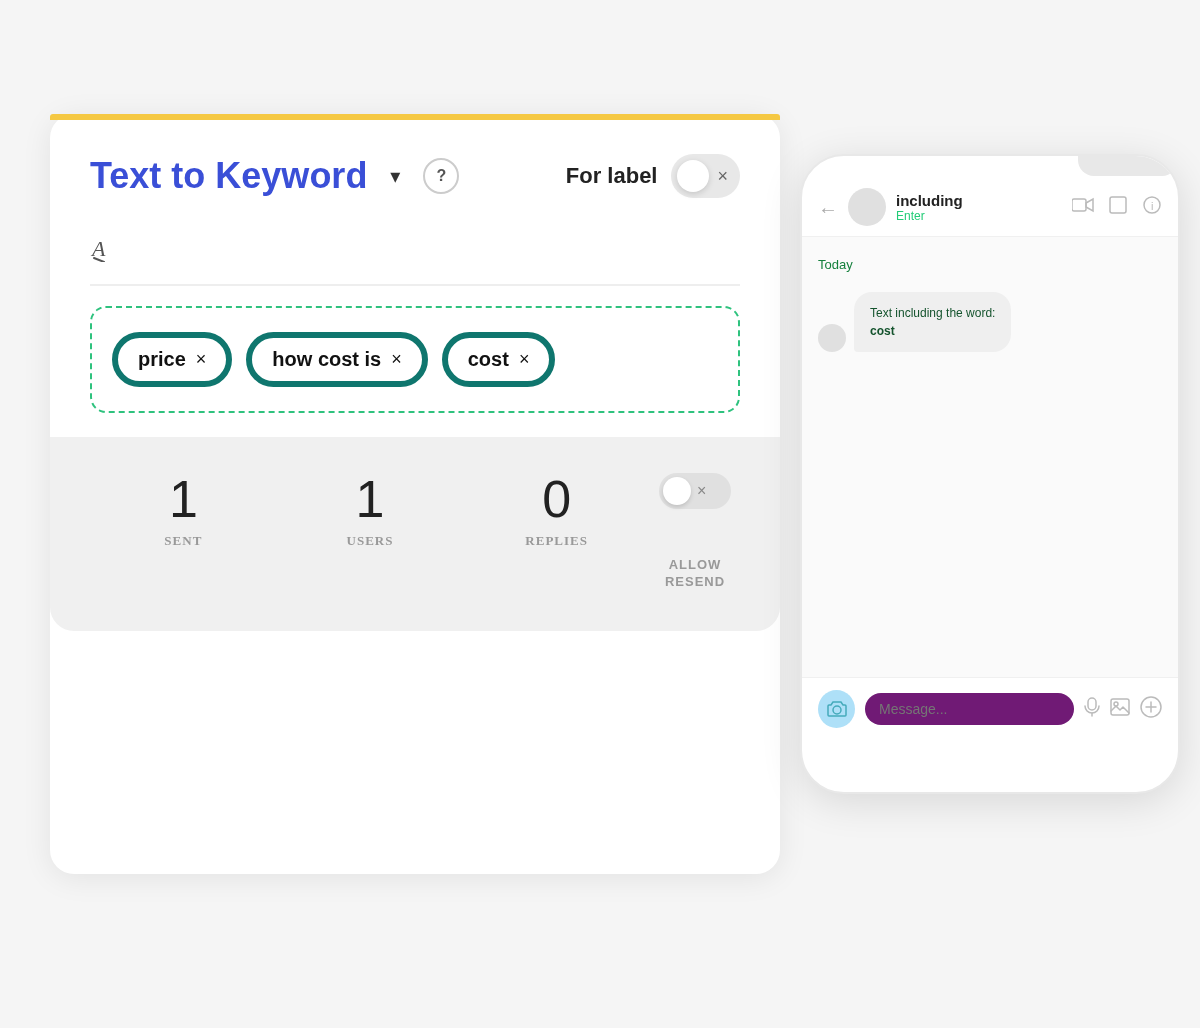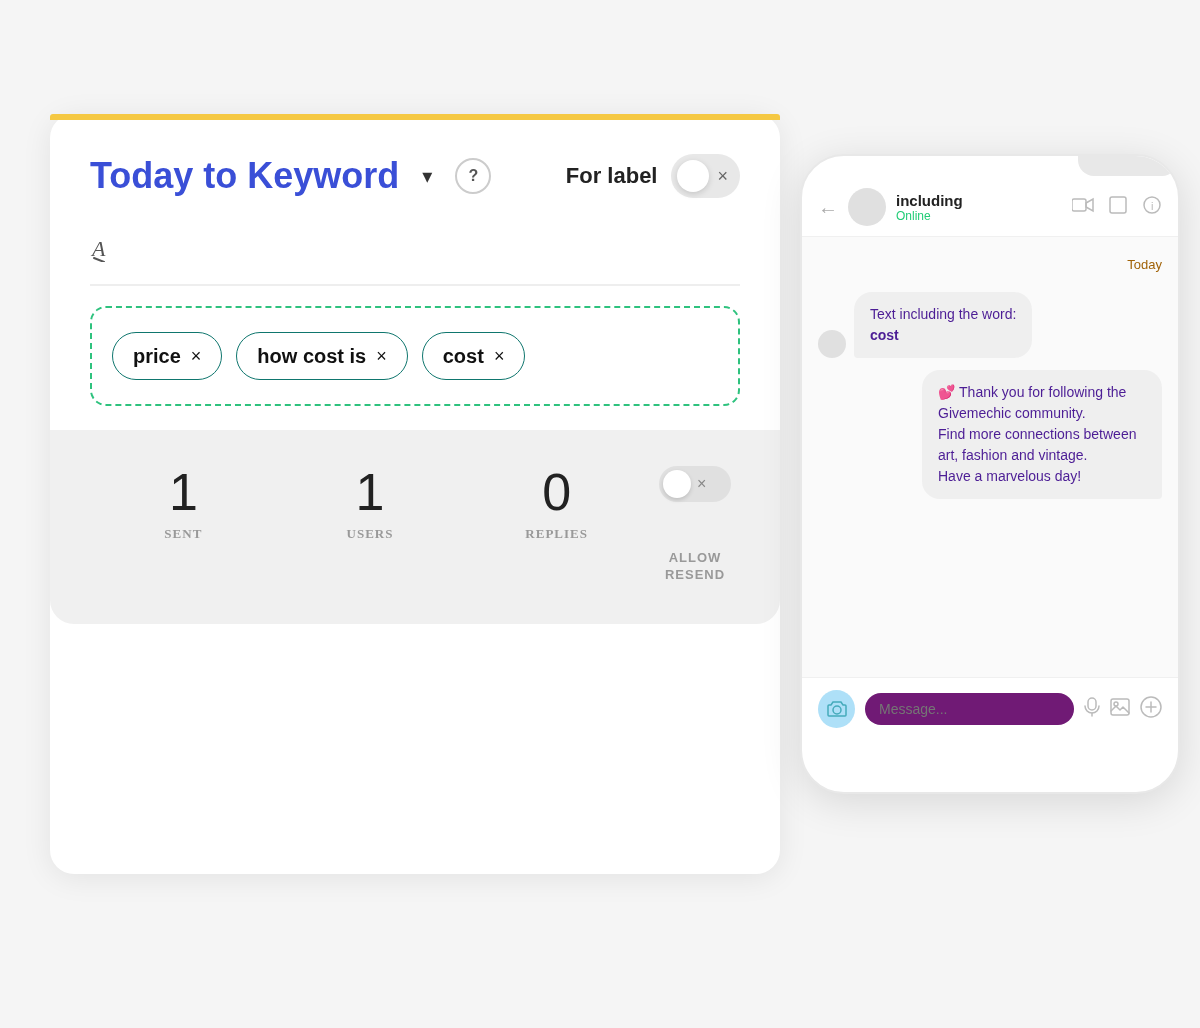--- a/index.html
+++ b/index.html
@@ -151,21 +151,21 @@
       gap: 14px;
       min-height: 100px;
       margin-bottom: 0;
     }
 
     .tag {
       display: flex;
       align-items: center;
       gap: 10px;
       background: #fff;
-      border: 1px solid #0f766e;
+      border: 6px solid #0f766e;
       border-radius: 50px;
       padding: 10px 20px;
       font-size: 20px;
       font-weight: 700;
       color: #111;
     }
 
     .tag-x {
       font-size: 18px;
       font-weight: 400;
@@ -332,23 +332,23 @@
     .chat-area {
       padding: 16px;
       background: #fafafa;
       min-height: 440px;
       display: flex;
       flex-direction: column;
       gap: 12px;
     }
 
     .chat-date {
-      text-align: right;
+      text-align: left;
       font-size: 13px;
-      color: #a16207;
+      color: #15803d;
       margin: 4px 0 8px 0;
     }
 
     .chat-row {
       display: flex;
       align-items: flex-end;
       gap: 8px;
     }
 
     .chat-row-right {
@@ -361,22 +361,22 @@
       background: #e0e0e0;
       border-radius: 50%;
       flex-shrink: 0;
     }
 
     .chat-bubble {
       background: #efefef;
       border-radius: 18px 18px 18px 4px;
       padding: 12px 16px;
       max-width: 240px;
-      font-size: 14px;
-      color: #4c1d95;
+      font-size: 12px;
+      color: #14532d;
       line-height: 1.5;
     }
 
     .chat-bubble-right {
       background: #efefef;
       border-radius: 18px 18px 4px 18px;
     }
 
     .chat-bubble strong {
       font-weight: 700;
@@ -435,21 +435,21 @@
 </head>
 <body>
 
 <div class="outer-container">
 
   <div class="main-card">
     <div class="top-bar"></div>
 
     <div class="header">
       <div class="header-left">
-        <span class="title">Today to Keyword</span>
+        <span class="title">Text to Keyword</span>
         <button class="chevron-btn">
           <span>▾</span>
         </button>
         <button class="help-btn">?</button>
       </div>
       <div class="header-right">
         <span class="for-label-text">For label</span>
         <div class="toggle-container">
           <div class="toggle-circle"></div>
           <span class="close-x">×</span>
@@ -510,21 +510,21 @@
   </div>
 
   <div class="phone-mockup">
     <div class="phone-notch"></div>
 
     <div class="phone-header">
       <span class="phone-back">←</span>
       <div class="phone-avatar"></div>
       <div class="phone-contact-info">
         <div class="phone-contact-name">including</div>
-        <div class="phone-contact-status">Online</div>
+        <div class="phone-contact-status">Enter</div>
       </div>
       <div class="phone-actions">
         <span class="phone-action-icon">
           <svg width="22" height="16" viewBox="0 0 22 16" fill="none">
               <rect x="0" y="2" width="14" height="12" rx="2" stroke="#bbb" stroke-width="1.5"></rect>
               <path d="M14 6l7-4v12l-7-4V6z" stroke="#bbb" stroke-width="1.5"></path>
             </svg>
         </span>
         <span class="phone-action-icon">
           <svg width="20" height="20" viewBox="0 0 20 20" fill="none">
@@ -543,27 +543,20 @@
     <div class="chat-area">
       <div class="chat-date">Today</div>
 
       <div class="chat-row">
         <div class="chat-avatar-small"></div>
         <div class="chat-bubble">
           Text including the word:<br><strong>cost</strong>
         </div>
       </div>
 
-      <div class="chat-row chat-row-right">
-        <div class="chat-bubble chat-bubble-right">
-          💕 Thank you for following the Givemechic community.<br>
-          Find more connections between art, fashion and vintage.<br>
-          Have a marvelous day!
-        </div>
-      </div>
     </div>
 
     <div class="phone-input-row">
       <div class="phone-input-camera">
         <svg width="20" height="16" viewBox="0 0 20 16" fill="none">
             <circle cx="10" cy="9" r="4" stroke="#4ab" stroke-width="1.5"></circle>
             <path d="M2 4h2l2-3h8l2 3h2a1 1 0 011 1v9a1 1 0 01-1 1H2a1 1 0 01-1-1V5a1 1 0 011-1z" stroke="#4ab" stroke-width="1.5" fill="none"></path>
           </svg>
       </div>
       <input class="phone-input-field" type="text" placeholder="Message..." style="">

